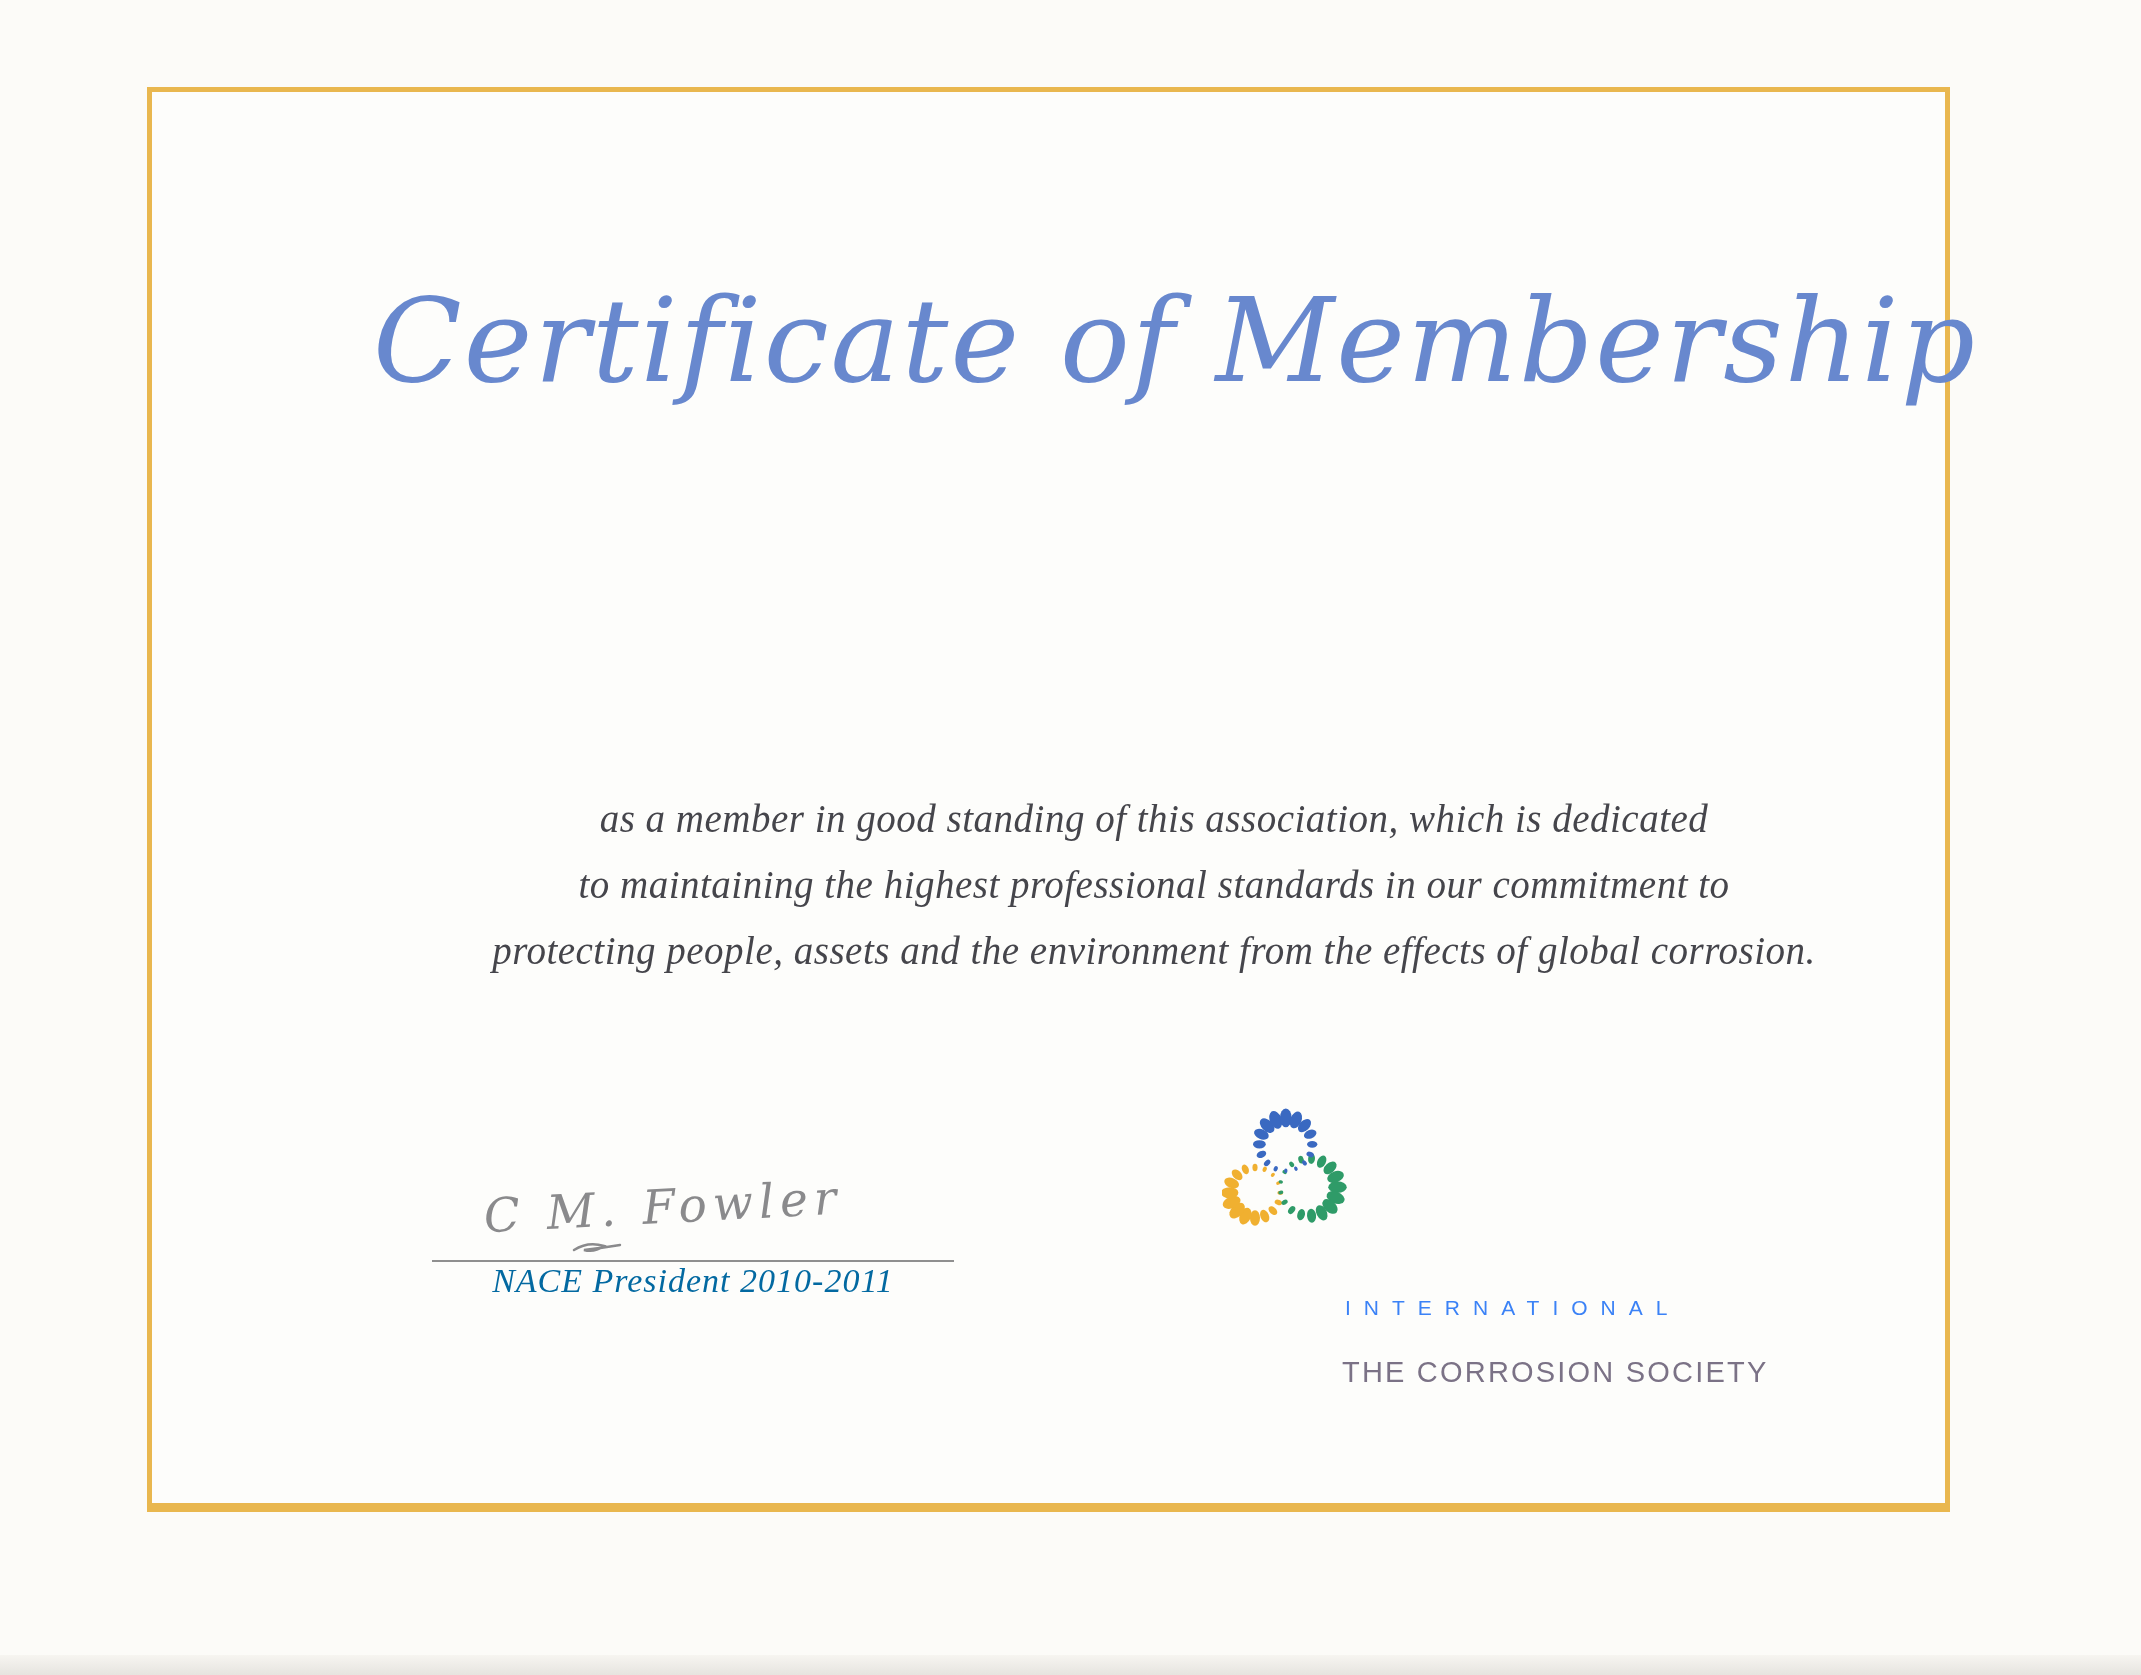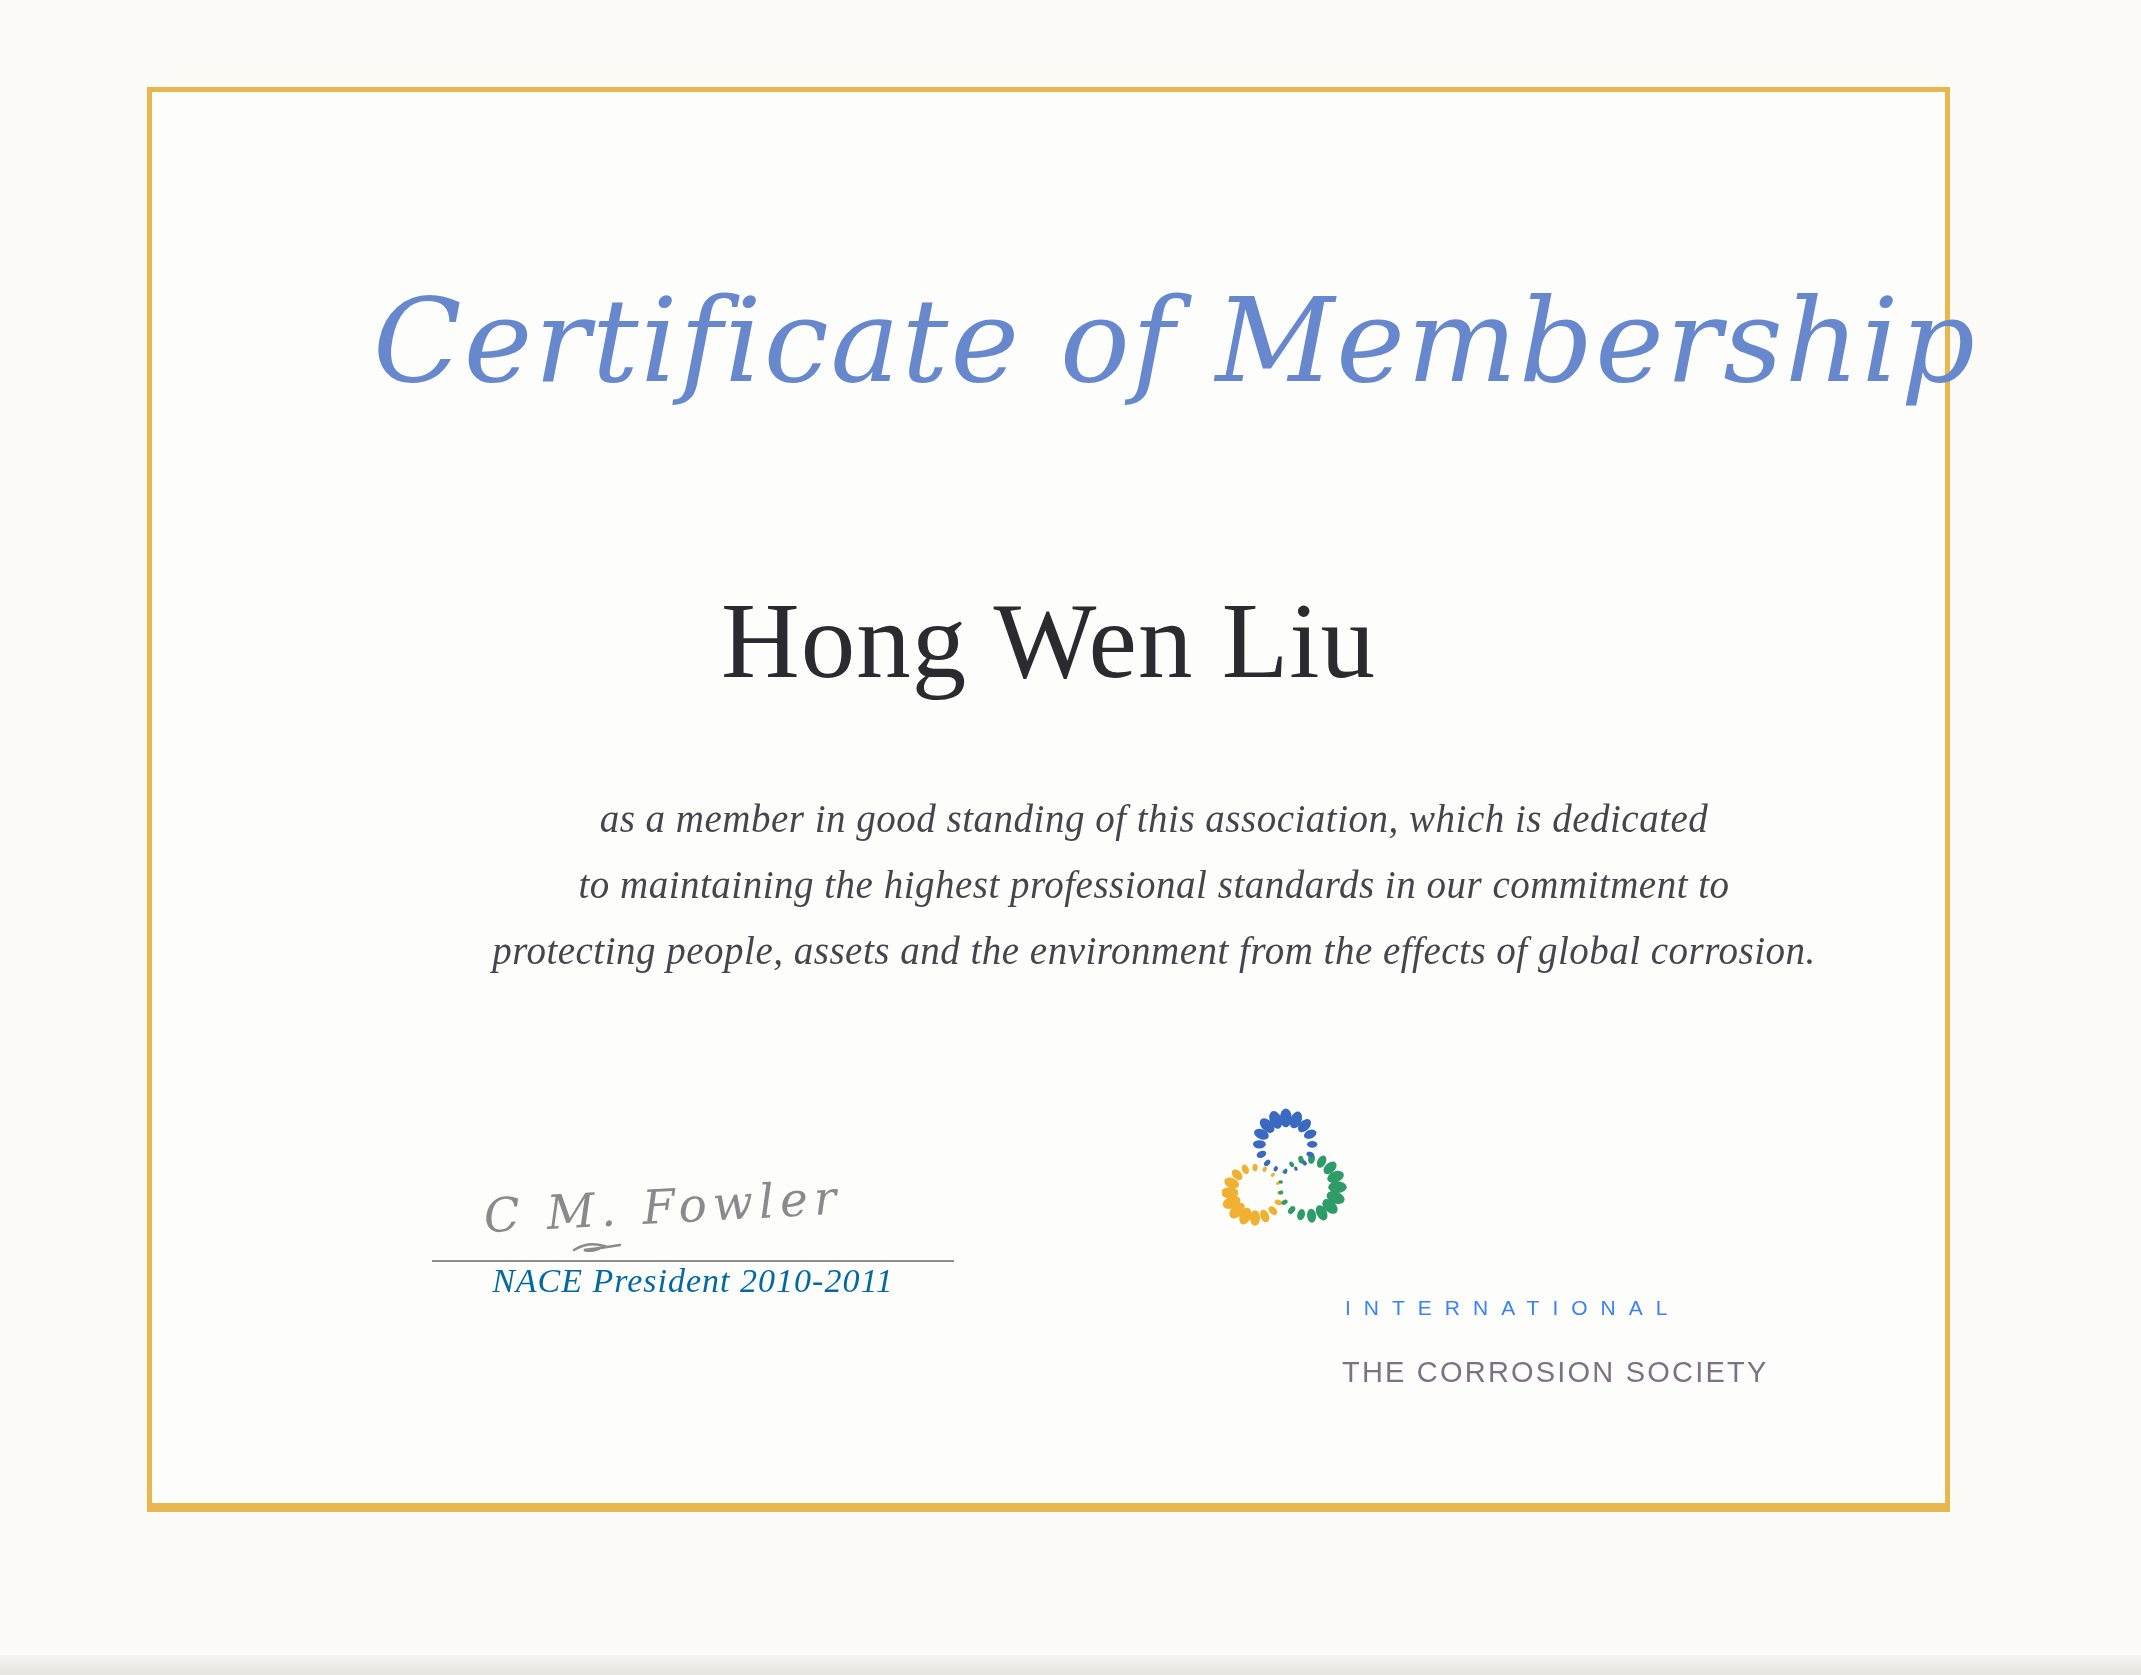--- a/index.html
+++ b/index.html
@@ -71,21 +71,20 @@
 </head>
 <body>
 
 <div class="page">
 
   <div class="gold-border"></div>
 
   <div class="title">Certificate of Membership</div>
 
 
-  <div class="name">Hong Wen Liu</div>
 
   <div class="body-text">
     <div>as a member in good standing of this association, which is dedicated</div>
     <div>to maintaining the highest professional standards in our commitment to</div>
     <div>protecting people, assets and the environment from the effects of global corrosion.</div>
   </div>
 
   <div class="sig-block">
     <div class="sig-script">C M. Fowler</div>
     <svg class="sig-flourish" width="70" height="16" viewBox="0 0 70 16">

